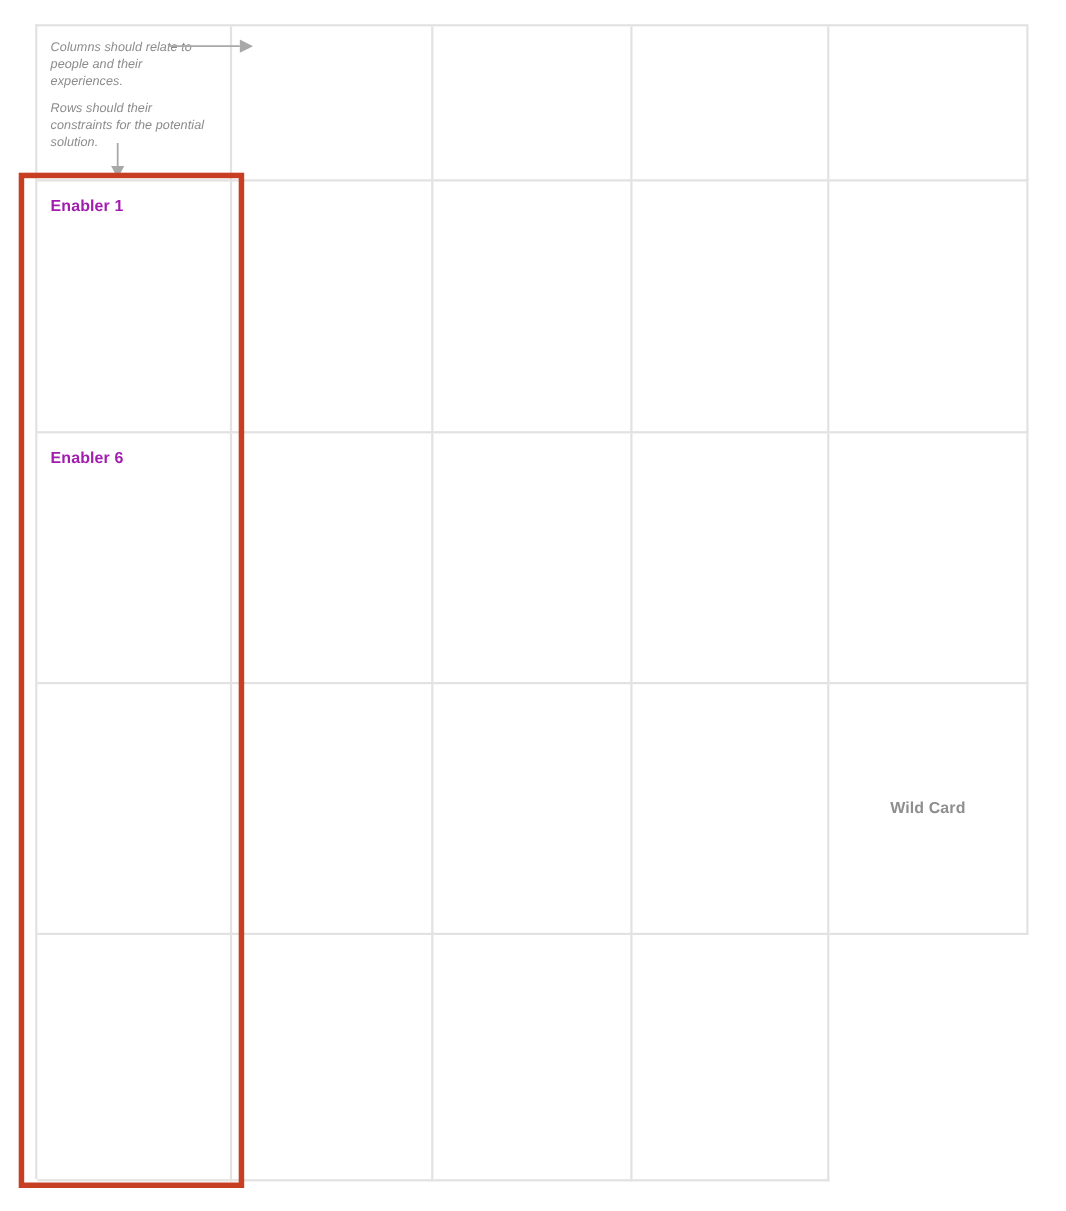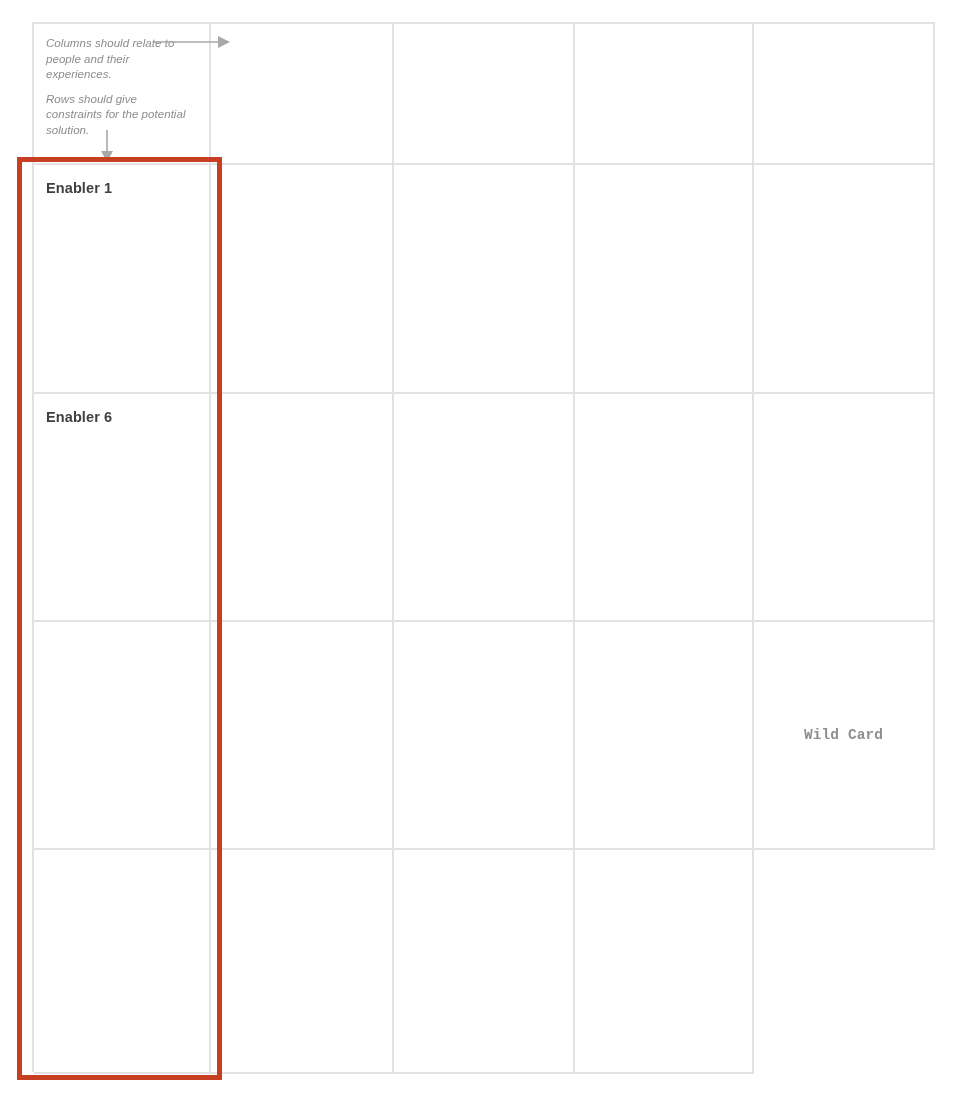--- a/index.html
+++ b/index.html
@@ -86,32 +86,31 @@
   .row-label-cell {
     padding: 14px 12px 0 12px;
   }
   .row-label {
     font-size: 14.5px;
     font-weight: bold;
     line-height: 18px;
     letter-spacing: 0.1px;
   }
   .row-label.enabler {
-    color: #404040;
+    color: #a21caf;
   }
   .wildcard-cell {
     display: flex;
     align-items: center;
     justify-content: center;
     padding: 0;
   }
   .row-label.wildcard {
     color: #8f8f8f;
     text-align: center;
-    font-family: Liberation Mono, monospace;
   }
 
   
   #highlight {
     position: absolute;
     left: 17px;
     top: 157px;
     width: 205px;
     height: 923px;
     border: 5px solid #c73e22;
@@ -121,21 +120,21 @@
 </style>
 </head>
 <body>
 
 <div id="canvas">
 
   <div id="matrix">
 
     <div class="cell instruction-cell">
       <p class="instr-line">Columns should relate to people and their experiences.</p>
-      <p class="instr-line instr-para-2">Rows should give constraints for the potential solution.</p>
+      <p class="instr-line instr-para-2">Rows should their constraints for the potential solution.</p>
 
       <svg class="arrow-right" viewBox="0 0 78 20">
         <line x1="2" y1="10" x2="66" y2="10" stroke="#a8a8a8" stroke-width="1.6"></line>
         <polygon points="66,4 78,10 66,16" fill="#a8a8a8"></polygon>
       </svg>
 
       <svg class="arrow-down" viewBox="0 0 22 34">
         <line x1="11" y1="1" x2="11" y2="22" stroke="#a8a8a8" stroke-width="1.6"></line>
         <polygon points="5,22 17,22 11,33" fill="#a8a8a8"></polygon>
       </svg>

